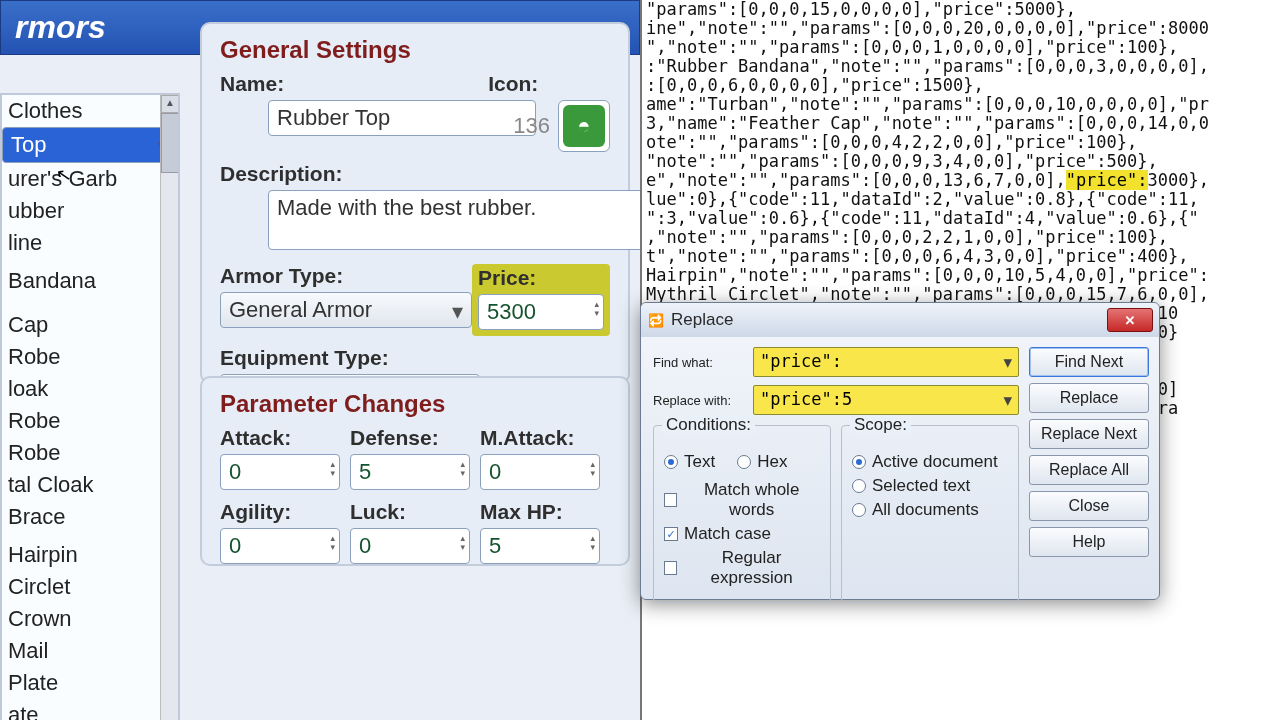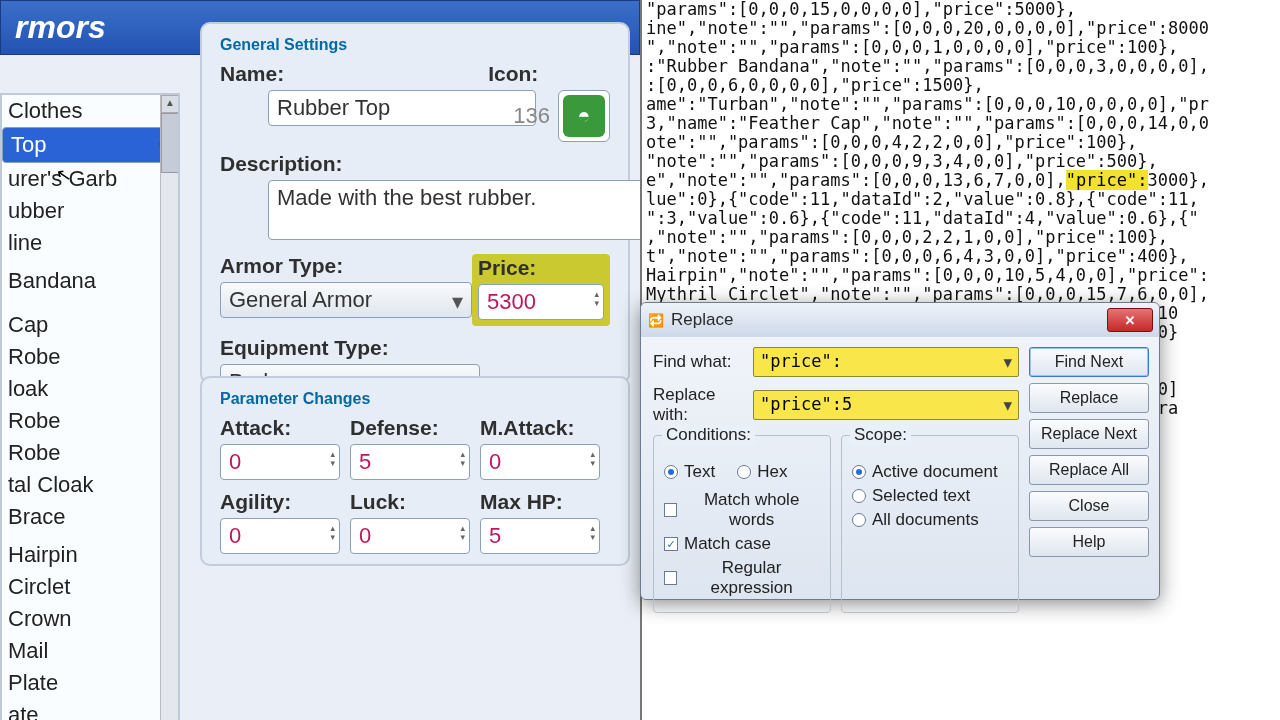--- a/index.html
+++ b/index.html
@@ -11,29 +11,29 @@
 .list-wrap { position:absolute; left:0; top:64px; width:180px; height:656px; background:#fafdff; border:2px solid #bfc9d9; overflow:hidden;margin-top:29px; }
 .list-item { padding:3px 6px; font-size:22px; color:#222; cursor:default; white-space:nowrap; }
 .list-item.sel { background:#2a63d6; color:#fff; }
 .scrollbar { position:absolute; right:0; top:0; width:18px; height:100%; background:#e4e8ee; border-left:1px solid #bbb; }
 .sb-btn { width:18px; height:18px; background:#d8dde6; border:1px solid #aaa; font-size:10px; text-align:center; line-height:14px; color:#555; }
 .sb-thumb { position:absolute; left:0; top:18px; width:18px; height:60px; background:#c5ccd8; border:1px solid #99a; }
 
 .panel { position:absolute; background:#e7edf6; border:2px solid #c3ccdb; border-radius:10px; padding:12px 18px 18px; }
 .p-general { left:200px; top:22px; width:430px; height:362px; }
 .p-params  { left:200px; top:376px; width:430px; height:190px; }
-.p-title   { font-size:16px; font-weight:bold; color:#0369a1; margin-bottom:8px; }
+.p-title   { font-size:24px; font-weight:bold; color:#7f1d1d; margin-bottom:8px; }
 .lbl { font-size:21px; font-weight:bold; color:#2f2f2f; margin-bottom:4px; display:block; }
 .row { display:flex; margin-bottom:10px; }
 .col { flex:1; }
 .textin { width:100%; height:36px; background:#fff; border:1px solid #8ba0bd; border-radius:4px; padding:4px 8px; font-size:22px; color:#333; font-family:inherit;margin-left:48px; }
 textarea.textin { height:60px; resize:none; }
 .sel { width:100%; height:36px; background:linear-gradient(#f8fafc,#e0e6ee); border:1px solid #8ba0bd; border-radius:4px; padding:4px 8px; font-size:22px; color:#333; position:relative; }
 .sel::after{ content:"▾"; position:absolute; right:8px; top:6px; color:#555; }
-.numbox { width:120px; height:36px; background:#fff; border:1px solid #8ba0bd; border-radius:4px; padding:4px 8px; font-size:22px; color:#be185d; position:relative; }
+.numbox { width:120px; height:36px; background:#fff; border:1px solid #8ba0bd; border-radius:4px; padding:4px 8px; font-size:22px; color:#14532d; position:relative; }
 .numbox::after { content:"▴\A▾"; white-space:pre; position:absolute; right:4px; top:-1px; font-size:9px; line-height:9px; color:#666; padding-top:6px;}
 .hl { background:#cbc930; }
 .icon-box{ width:52px; height:52px; border:1px solid #8ba0bd; border-radius:6px; background:#fff; display:flex; align-items:center; justify-content:center; }
 .icon-inner{ width:42px; height:42px; background:#3a9a3b; border-radius:6px; display:flex; align-items:center; justify-content:center; color:#fff; font-size:22px; }
 .iconnum{ font-size:22px; color:#888; margin-right:8px; }
 .cursor { position:absolute; left:56px; top:164px; font-size:18px; transform:rotate(-10deg); pointer-events:none; }
 
 
 .right-pane{ position:absolute; left:640px; top:0; width:640px; height:720px; background:#fff; border-left:2px solid #777; }
 .codebox { position:absolute; left:4px; top:0; width:632px; height:720px; font-family:"Lucida Console","Consolas",monospace; font-size:17px; line-height:19px; color:#111; white-space:pre; overflow:hidden; }
@@ -41,21 +41,21 @@
 mark{ background:#f2e22e; color:#000; }
 
 .dlg{ position:absolute; left:640px; top:302px; width:520px; height:298px; background:linear-gradient(#f3f6fb,#dde5f0); border:1px solid #6c7a92; border-radius:6px; box-shadow:0 4px 20px rgba(0,0,0,.45); }
 .dlg-titlebar{ height:34px; background:linear-gradient(#eef3fa,#cdd8e8); border-radius:6px 6px 0 0; display:flex; align-items:center; padding:0 6px; font-size:17px; color:#2a2a2a; }
 .dlg-titlebar .t-ico{ width:18px; height:18px; margin-right:6px; display:flex; align-items:center; justify-content:center; font-size:13px; }
 .dlg-close{ margin-left:auto; width:46px; height:24px; background:linear-gradient(#e57373,#c62828); border:1px solid #7a1010; border-radius:3px; color:#fff; display:flex; align-items:center; justify-content:center; font-size:13px; font-weight:bold; }
 .dlg-body{ padding:10px 10px 10px 12px; display:flex; gap:10px; }
 .dlg-left{ flex:1; }
 .dlg-right{ width:120px; display:flex; flex-direction:column; gap:6px; }
 .dlg-row{ display:flex; align-items:center; margin-bottom:8px; }
-.dlg-row label{ width:100px; font-size:17px; color:#222; }
+.dlg-row label{ width:100px; font-size:13px; color:#222; }
 .dlg-combo{ flex:1; height:30px; background:#f8e64a; border:1px solid #8a8a30; border-radius:2px; padding:3px 24px 3px 6px; font-family:"Lucida Console",monospace; font-size:17px; position:relative; }
 .dlg-combo::after{ content:"▾"; position:absolute; right:6px; top:4px; color:#444; font-family:Arial; }
 .group{ border:1px solid #b7c0cd; border-radius:4px; padding:22px 10px 10px; position:relative; margin-top:2px; }
 .group .g-title{ position:absolute; left:8px; top:-11px; background:linear-gradient(#eaf0f8,#eaf0f8); padding:0 4px; font-size:17px; color:#222; }
 .radio,.check{ display:flex; align-items:center; font-size:17px; color:#222; margin:4px 0; gap:6px;text-align:center; }
 .rdot{ width:14px; height:14px; border:1px solid #6a7a90; border-radius:50%; background:#fff; display:inline-flex; align-items:center; justify-content:center; }
 .rdot.on::after{ content:""; width:6px; height:6px; background:#2b6cd4; border-radius:50%; }
 .cbox{ width:14px; height:14px; border:1px solid #6a7a90; background:#fff; display:inline-flex; align-items:center; justify-content:center; font-size:11px; color:#2b6cd4; }
 .dlg-btn{ height:30px; background:linear-gradient(#fbfcfe,#dfe6ef); border:1px solid #8a97aa; border-radius:3px; font-size:16px; color:#222; display:flex; align-items:center; justify-content:center; }
 .dlg-btn.primary{ border:1px solid #3a77d9; box-shadow:0 0 0 1px #9fc1f1 inset; }

